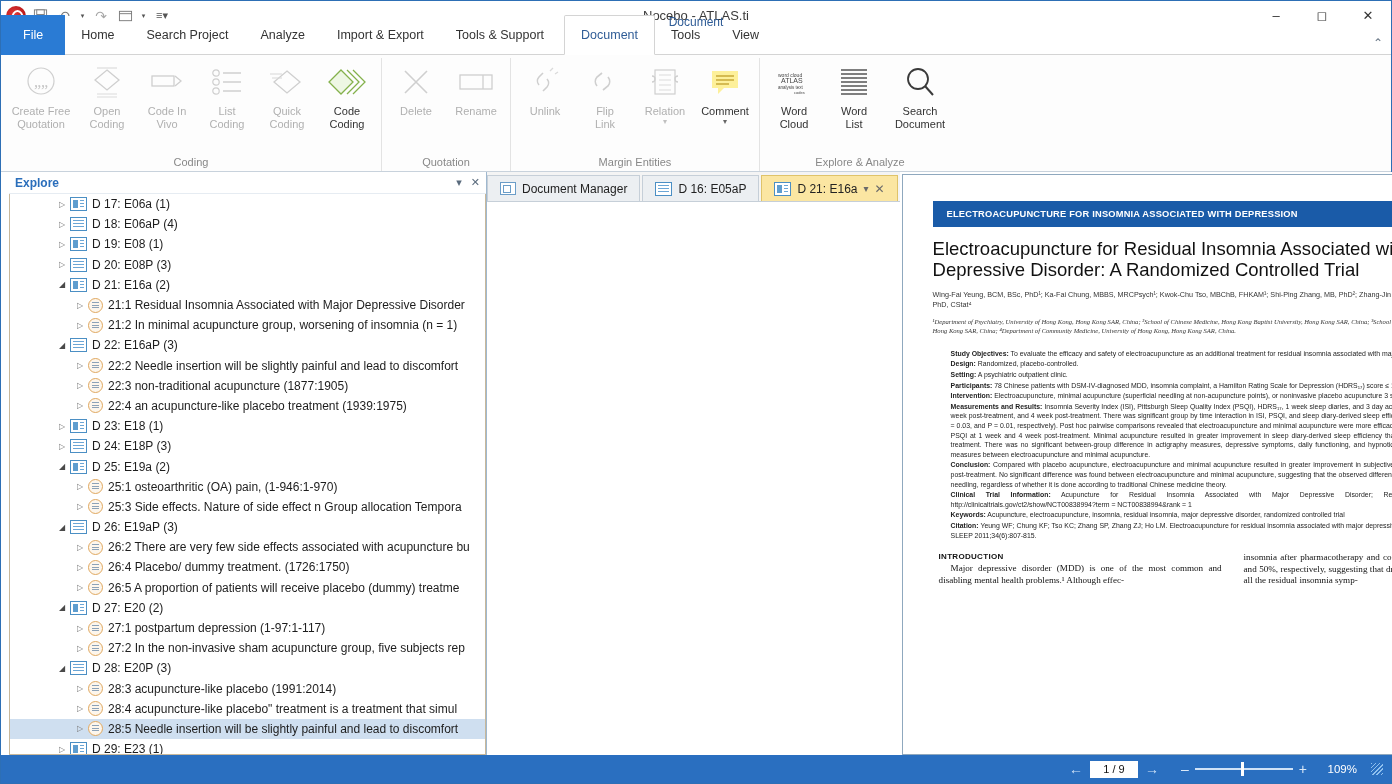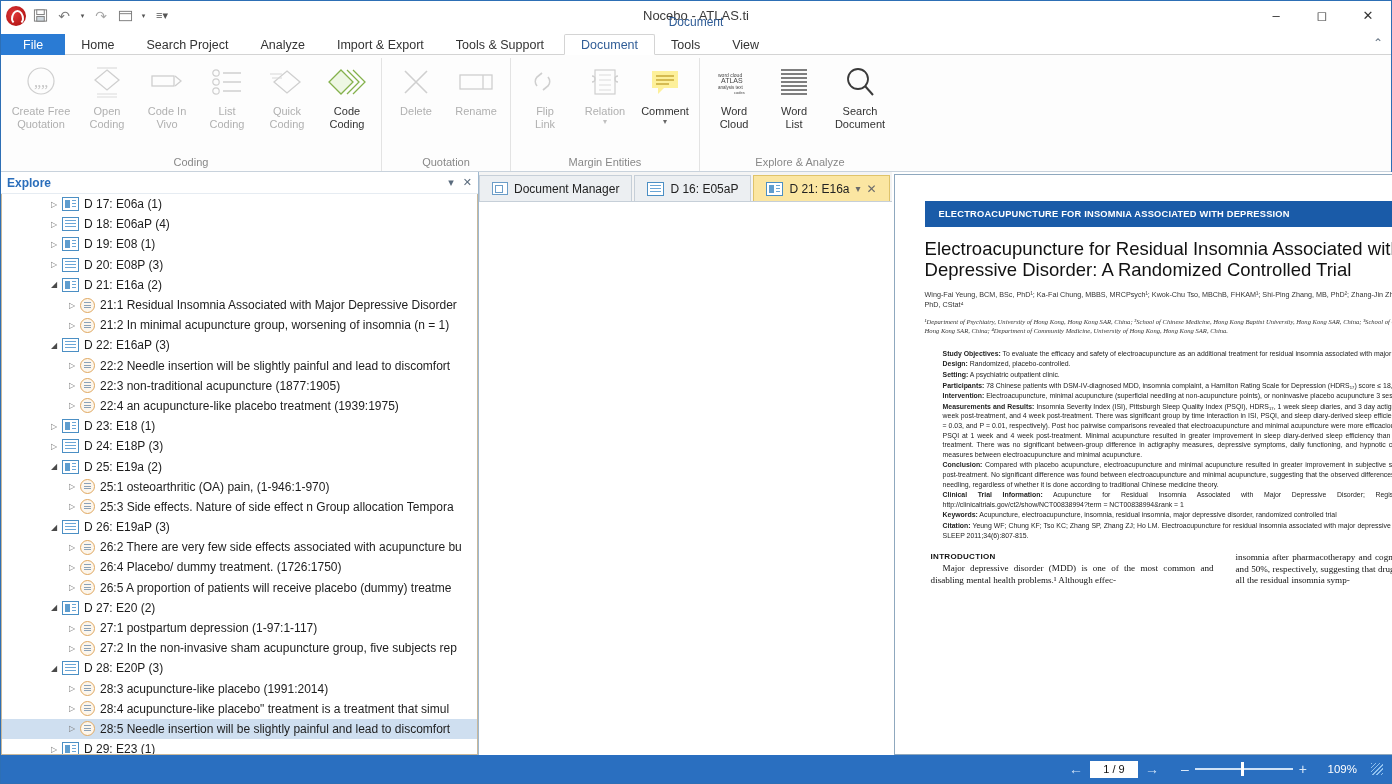--- a/index.html
+++ b/index.html
@@ -32,21 +32,21 @@
               color:#2f5c96; pointer-events:none; }
   .wincontrols { margin-left:auto; display:flex; height:29px; }
   .wc { width:46px; height:29px; display:flex; align-items:center; justify-content:center;
         cursor:pointer; font-size:13px; color:#333; }
 
   
   .ribtabs { height:25px; flex:0 0 25px; display:flex; align-items:flex-end;
              background:#fff; position:relative; }
   .ribtabs::after { content:""; position:absolute; left:0; right:0; bottom:0; height:1px;
                     background:#d4d4d4; }
-  .rtab { height:21px; padding:0 16px; display:flex; align-items:center; font-size:12.5px;
+  .rtab { height:40px; padding:0 16px; display:flex; align-items:center; font-size:12.5px;
           color:#333; cursor:pointer; position:relative; z-index:2; white-space:nowrap; }
   .rtab.file { background:#2a7bd4; color:#fff; padding:0 22px; }
   .rtab.ctx-group { background:#fff; border:1px solid #d4d4d4; border-bottom:1px solid #fff;
                     color:#2f5c96; border-radius:2px 2px 0 0; }
   .ctxzone { display:flex; align-items:flex-end; margin-left:4px; }
   .rib-collapse { margin-left:auto; margin-right:8px; align-self:center; color:#6c7a89;
                   font-size:12px; cursor:pointer; }
 
   
   .ribbon { flex:0 0 117px; height:117px; background:#fdfdfd; border-bottom:1px solid #c8d2dc;
@@ -59,21 +59,21 @@
   .ritem { width:60px; display:flex; flex-direction:column; align-items:center; cursor:pointer;
            padding:4px 1px 0; height:94px; }
   .ritem.wide { width:72px; }
   .ritem .ic { height:40px; display:flex; align-items:center; justify-content:center; }
   .ritem .lb { font-size:11px; line-height:12.5px; text-align:center; color:#333; margin-top:3px; }
   .ritem.dis .lb { color:#b0b0b0; }
   .ritem .caret { font-size:8px; color:#666; line-height:7px; }
   .ritem.dis .caret { color:#c0c0c0; }
 
   
-  .main { flex:1; display:flex; min-height:0; background:#fef9c3; }
+  .main { flex:1; display:flex; min-height:0; background:#fef9c3;margin-left:8px; }
 
   
   .explore { width:478px; flex:0 0 478px; display:flex; flex-direction:column;
              border-right:1px solid #9fb8cf; background:#fff; }
   .exp-head { height:22px; flex:0 0 22px; display:flex; align-items:center;
               background:#fff; border-bottom:1px solid #e6ecf2; padding:0 6px; }
   .exp-title { font-weight:bold; color:#2a6ebb; font-size:12px; }
   .exp-head-btns { margin-left:auto; display:flex; gap:9px; color:#5a6b7d; font-size:11px; }
   .exp-head-btns span { cursor:pointer; }
   .tree { flex:1; overflow:hidden; position:relative; background:#fff;
@@ -328,20 +328,30 @@
             </svg>
           </div>
           <div class="lb"><span>Rename</span></div>
         </div>
       </div>
       <div class="rglabel">Quotation</div>
     </div>
 
     <div class="rgroup">
       <div class="rgitems">
+        <div class="ritem dis">
+          <div class="ic">
+            <svg width="34" height="30" viewBox="0 0 34 30">
+              <path d="M11 18 a6 6 0 0 1 0 -8 l4 -4" fill="none" stroke="#cfcfcf" stroke-width="1.6"></path>
+              <path d="M19 12 a6 6 0 0 1 0 8 l-4 4" fill="none" stroke="#cfcfcf" stroke-width="1.6"></path>
+              <path d="M22 4 l3 -3 M27 7 l3 -2" stroke="#dadada" stroke-width="1.3"></path>
+            </svg>
+          </div>
+          <div class="lb"><span>Unlink</span></div>
+        </div>
         <div class="ritem dis">
           <div class="ic">
             <svg width="34" height="32" viewBox="0 0 34 32">
               <path d="M9 20 a7 7 0 0 1 0 -9 l5 -4" fill="none" stroke="#cfcfcf" stroke-width="1.7"></path>
               <path d="M20 11 a7 7 0 0 1 0 9 l-5 4" fill="none" stroke="#cfcfcf" stroke-width="1.7"></path>
             </svg>
           </div>
           <div class="lb"><span>Flip</span><br><span>Link</span></div>
         </div>
         <div class="ritem dis">

